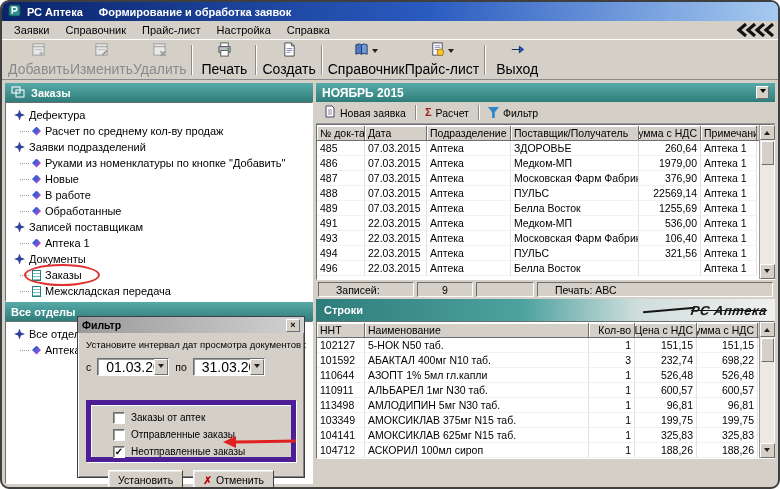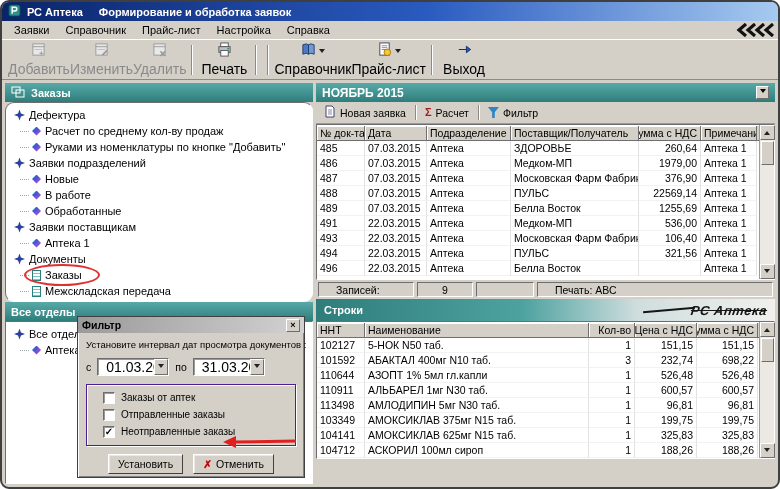--- a/index.html
+++ b/index.html
@@ -26,21 +26,21 @@
   .teal.right-head {justify-content:space-between;font-size:12px;}
   .month-btn {width:13px;height:13px;margin-left:5px;display:flex;align-items:center;justify-content:center;background:#d4d0c8;border:1px solid;border-color:#fff #6e6e6e #6e6e6e #fff;}
   .month-btn .tri-down {margin-top:0;border-top-color:#000;}
 
   
   .main {display:flex;gap:3px;margin:3px;height:401px;}
   .left-col {width:308px;display:flex;flex-direction:column;flex:none;justify-content:center;}
   .right-col {flex:1;display:flex;flex-direction:column;min-width:0;}
 
   .panel {background:#fff;border:1px solid;border-color:#6e6e6e #fff #fff #6e6e6e;}
-  .tree-panel {height:200px;padding:4px 0;overflow:hidden;border-radius:9px;}
+  .tree-panel {height:200px;padding:4px 0;overflow:hidden;}
   .titem {display:flex;align-items:center;height:16px;gap:4px;white-space:nowrap;}
   .lvl0 {padding-left:8px;}
   .lvl1 {padding-left:26px;position:relative;}
   .lvl1::before {content:"";position:absolute;left:14px;top:8px;width:9px;border-top:1px dotted #9aa6a6;}
   .dept-panel {flex:1;padding:4px 0;overflow:hidden;}
 
   
   .icon-star {width:11px;height:11px;flex:none;background:#2b3f9e;clip-path:polygon(50% 0,63% 37%,100% 50%,63% 63%,50% 100%,37% 63%,0 50%,37% 37%);}
   .icon-diamond {width:9px;height:9px;flex:none;background:linear-gradient(135deg,#3a5fd0 50%,#8a4ad4 50%);clip-path:polygon(50% 0,100% 50%,50% 100%,0 50%);}
   .icon-doc {width:9px;height:11px;flex:none;background:repeating-linear-gradient(#fff 0 2px,#7fc2c2 2px 3px);border:1px solid #2a7f7f;}
@@ -97,21 +97,21 @@
   .dialog {position:absolute;left:75px;top:314px;width:228px;height:162px;background:#d4d0c8;border:1px solid #404040;box-shadow:inset 1px 1px 0 #fff, inset -1px -1px 0 #808080;z-index:20;}
   .dlg-title {height:16px;background:linear-gradient(to right,#9a9a9a,#d2d2d2);display:flex;align-items:center;padding:0 4px;font-weight:bold;font-size:10.5px;}
   .dlg-close {margin-left:auto;width:14px;height:13px;display:flex;align-items:center;justify-content:center;background:#d4d0c8;border:1px solid;border-color:#fff #6e6e6e #6e6e6e #fff;font-size:9px;font-weight:bold;line-height:1;}
   .dlg-body {padding:6px 8px 0 8px;position:relative;}
   .dlg-prompt {font-size:9.5px;white-space:nowrap;}
   .dates-row {display:flex;align-items:center;gap:6px;margin-top:8px;font-size:10.5px;}
   .combo {display:flex;align-items:center;height:18px;width:72px;background:#fff;border:1px solid;border-color:#6e6e6e #fff #fff #6e6e6e;box-shadow:inset 1px 1px 0 #9a9a9a;}
   .combo-val {flex:1;padding:0 8px;font-size:14px;white-space:nowrap;overflow:hidden;}
   .combo-btn {width:14px;height:16px;flex:none;display:flex;align-items:center;justify-content:center;background:#d4d0c8;border:1px solid;border-color:#fff #6e6e6e #6e6e6e #fff;}
   .combo-btn .tri-down {margin-top:0;}
-  .group {margin-top:8px;height:62px;border:1px solid #4c1d95;box-shadow:1px 1px 0 #fff, inset 1px 1px 0 #fff;padding:4px 16px;}
+  .group {margin-top:24px;height:62px;border:5px solid #4c1d95;box-shadow:1px 1px 0 #fff, inset 1px 1px 0 #fff;padding:4px 22px;}
   .cbrow {display:flex;align-items:center;gap:6px;height:17px;font-size:10px;}
   .cb {width:12px;height:12px;flex:none;background:#fff;border:1px solid;border-color:#6e6e6e #fff #fff #6e6e6e;box-shadow:inset 1px 1px 0 #9a9a9a;display:flex;align-items:center;justify-content:center;font-size:10px;font-weight:bold;line-height:1;}
   .dlg-buttons {display:flex;justify-content:center;gap:10px;margin-top:8px;}
   .btn {height:20px;padding:0 9px;display:flex;align-items:center;gap:4px;font-size:10.5px;background:#d4d0c8;border:1px solid;border-color:#fff #404040 #404040 #fff;box-shadow:inset 1px 1px 0 #e8e8e8;}
   .btn .x {color:#c00000;font-weight:bold;}
 
   
   .annot-ellipse {position:absolute;left:22px;top:262px;width:76px;height:22px;border:2px solid #e03030;border-radius:50%;z-index:30;pointer-events:none;}
   .annot-arrow {position:absolute;left:142px;top:101px;z-index:31;pointer-events:none;}
 </style>
@@ -181,20 +181,30 @@
     <div class="tbtn">
       <span><svg width="15" height="15" viewBox="0 0 16 16">
             <rect x="4" y="1" width="8" height="4" fill="#fff" stroke="#555"></rect>
             <rect x="2" y="5" width="12" height="6" fill="#b9c2cc" stroke="#555"></rect>
             <rect x="4" y="9" width="8" height="6" fill="#fff" stroke="#555"></rect>
             <circle cx="12" cy="7" r="1" fill="#2e8f5f"></circle>
           </svg></span>
       <span>Печать</span>
     </div>
     <div class="tsep"></div>
+    <div class="tbtn">
+      <span><svg width="15" height="15" viewBox="0 0 16 16">
+            <path d="M3 1 h7 l3 3 v11 h-10 z" fill="#fff" stroke="#445"></path>
+            <path d="M10 1 v3 h3" fill="none" stroke="#445"></path>
+            <line x1="5" y1="7" x2="11" y2="7" stroke="#88a"></line>
+            <line x1="5" y1="9" x2="11" y2="9" stroke="#88a"></line>
+            <line x1="5" y1="11" x2="9" y2="11" stroke="#88a"></line>
+          </svg></span>
+      <span>Создать</span>
+    </div>
     <div class="tsep"></div>
     <div class="tbtn">
       <span class="ticon-row">
           <span><svg width="15" height="15" viewBox="0 0 16 16">
               <path d="M2 3 q4 -2 6 0 v10 q-2 -2 -6 0 z" fill="#4a7ac8" stroke="#223a66"></path>
               <path d="M14 3 q-4 -2 -6 0 v10 q2 -2 6 0 z" fill="#6f9ad8" stroke="#223a66"></path>
             </svg></span>
           <span class="tri-down"></span>
         </span>
       <span>Справочник</span>
@@ -234,43 +244,43 @@
 
       <div class="panel tree-panel">
         <div class="titem lvl0">
             <span class="icon-star"></span>
             <span>Дефектура</span>
           </div>
         <div class="titem lvl1">
             <span class="icon-diamond"></span>
             <span>Расчет по среднему кол-ву продаж</span>
           </div>
-        <div class="titem lvl1">
-            <span class="icon-diamond"></span>
-            <span>Руками из номенклатуры по кнопке "Добавить"</span>
-          </div>
         <div class="titem lvl0">
             <span class="icon-star"></span>
             <span>Заявки подразделений</span>
           </div>
         <div class="titem lvl1">
             <span class="icon-diamond"></span>
+            <span>Руками из номенклатуры по кнопке "Добавить"</span>
+          </div>
+        <div class="titem lvl1">
+            <span class="icon-diamond"></span>
             <span>Новые</span>
           </div>
         <div class="titem lvl1">
             <span class="icon-diamond"></span>
             <span>В работе</span>
           </div>
         <div class="titem lvl1">
             <span class="icon-diamond"></span>
             <span>Обработанные</span>
           </div>
         <div class="titem lvl0">
             <span class="icon-star"></span>
-            <span>Заявки поставщикам</span>
+            <span>Записей поставщикам</span>
           </div>
         <div class="titem lvl1">
             <span class="icon-diamond"></span>
             <span>Аптека 1</span>
           </div>
         <div class="titem lvl0">
             <span class="icon-star"></span>
             <span>Документы</span>
           </div>
         <div class="titem lvl1">

